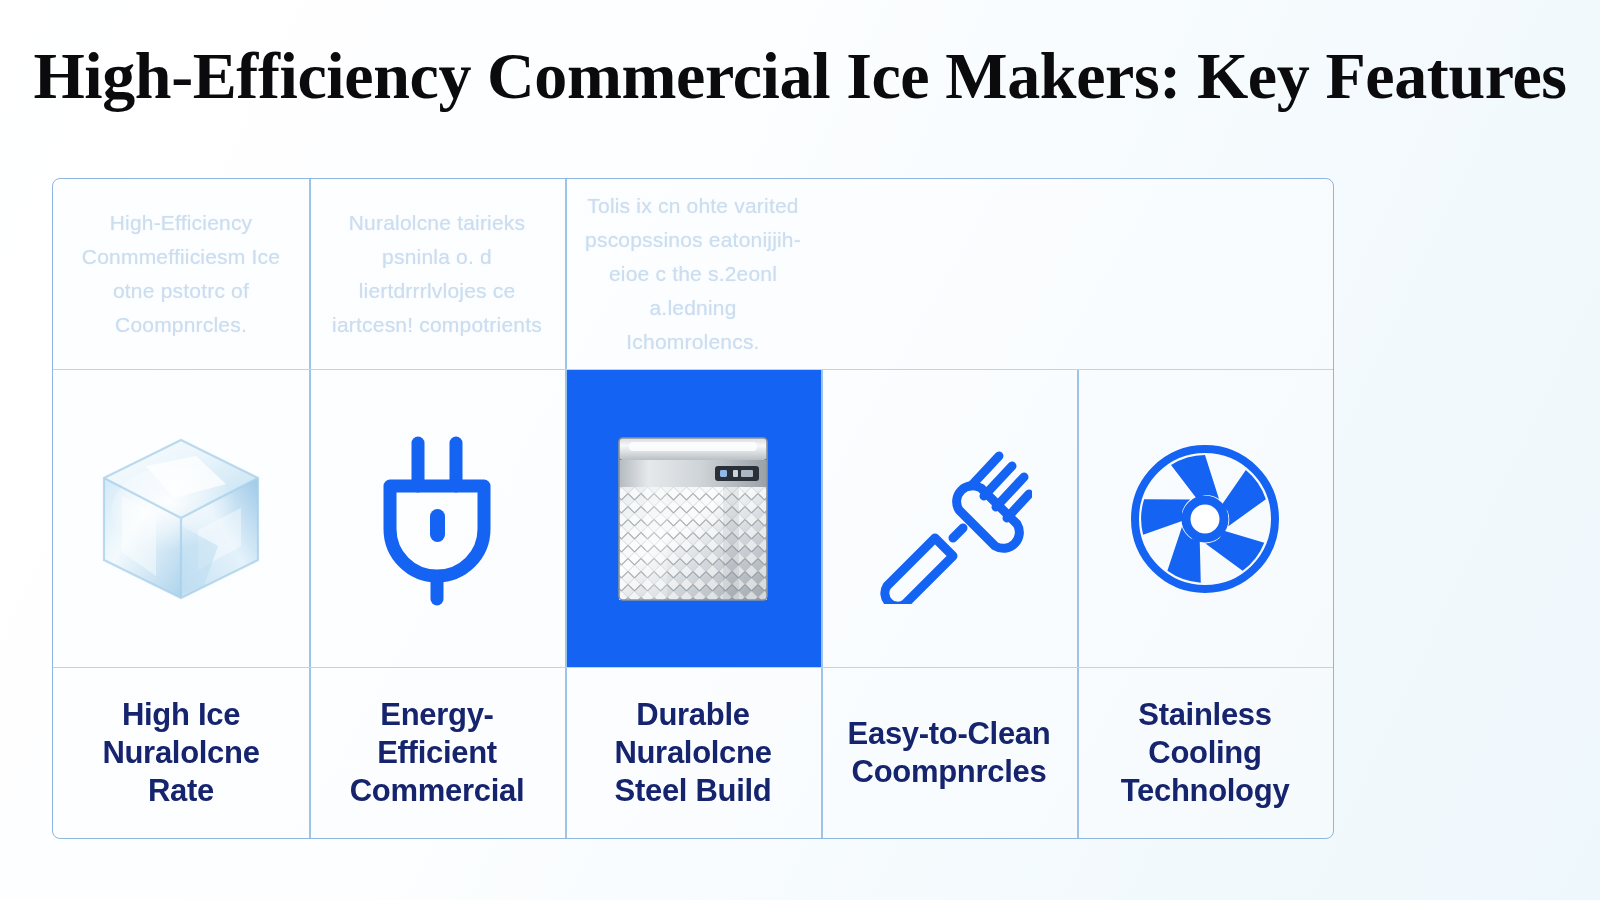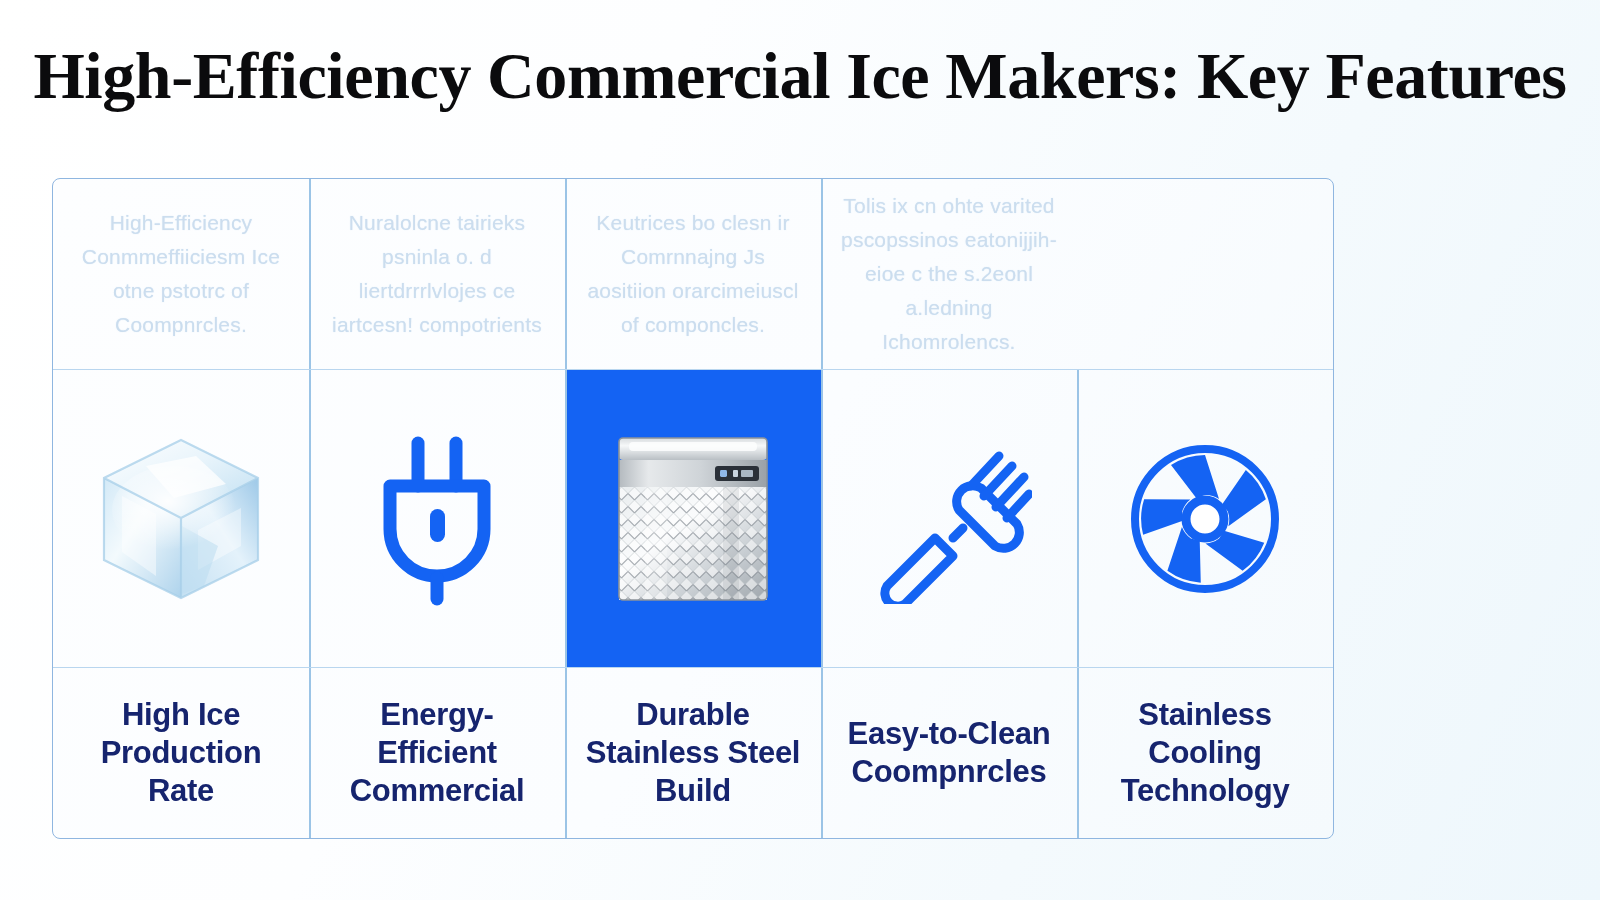--- a/index.html
+++ b/index.html
@@ -126,23 +126,20 @@
 <div class="feature-card">
 
   <div class="grid-row row-desc">
     <div class="cell">
       <div class="desc-text">High-Efficiency Conmmeffiiciesm Ice otne pstotrc of Coompnrcles.</div>
     </div>
     <div class="cell">
       <div class="desc-text">Nuralolcne tairieks psninla o. d liertdrrrlvlojes ce iartcesn! compotrients</div>
     </div>
     <div class="cell">
-      <div class="desc-text">Keutrices bo clesn ir Comrnnajng Js aositiion orarcimeiuscl of componcles.</div>
-    </div>
-    <div class="cell">
       <div class="desc-text">Tolis ix cn ohte varited pscopssinos eatonijjih-eioe c the s.2eonl a.ledning Ichomrolencs.</div>
     </div>
   </div>
 
   <div class="grid-row row-icons">
 
     <div class="cell">
       <div class="icon-wrap">
         <svg width="190" height="185" viewBox="0 0 190 185" aria-hidden="true">
           <defs>
@@ -302,27 +299,27 @@
           <circle cx="80" cy="80" r="19" fill="none" stroke="#1463f3" stroke-width="9"></circle>
           <circle cx="80" cy="80" r="9" fill="#ffffff"></circle>
         </svg>
       </div>
     </div>
 
   </div>
 
   <div class="grid-row row-labels">
     <div class="cell">
-      <div class="label-text">High Ice Production Rate</div>
+      <div class="label-text">High Ice Nuralolcne Rate</div>
     </div>
     <div class="cell">
       <div class="label-text">Energy-Efficient Commercial</div>
     </div>
     <div class="cell">
-      <div class="label-text">Durable Stainless Steel Build</div>
+      <div class="label-text">Durable Nuralolcne Steel Build</div>
     </div>
     <div class="cell">
       <div class="label-text">Easy-to-Clean Coompnrcles</div>
     </div>
     <div class="cell">
       <div class="label-text">Stainless Cooling Technology</div>
     </div>
   </div>
 
 </div>

